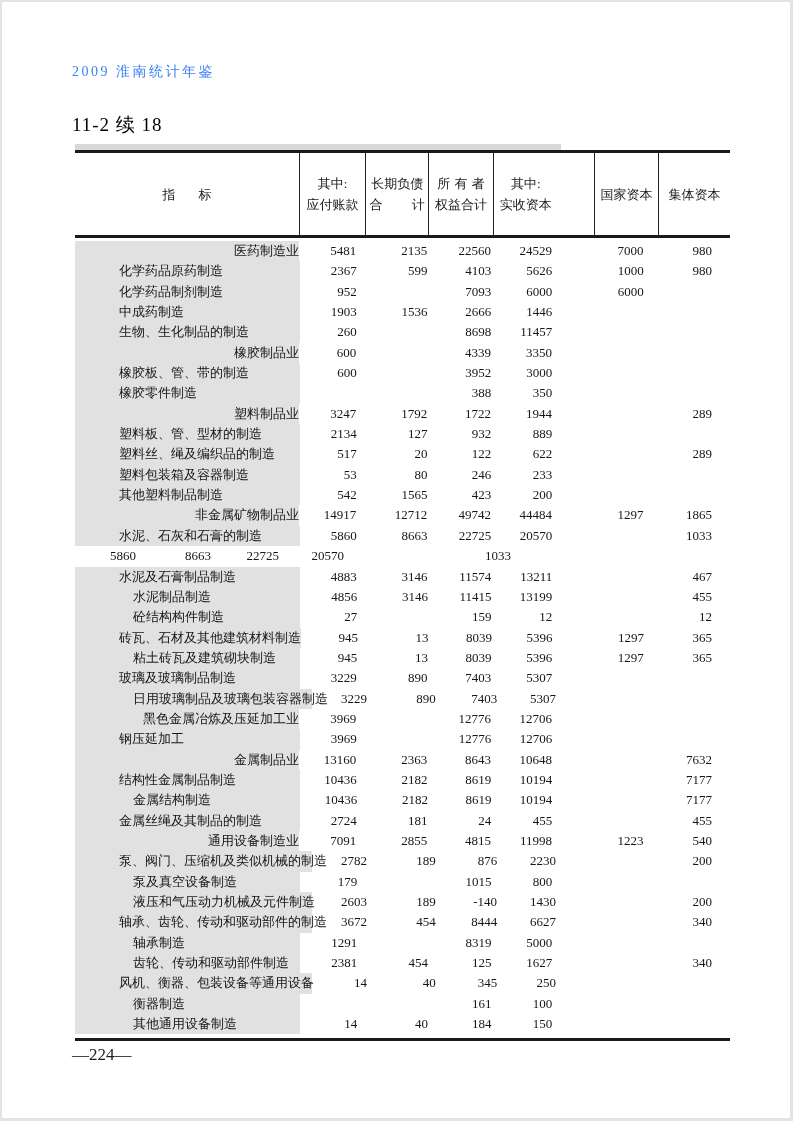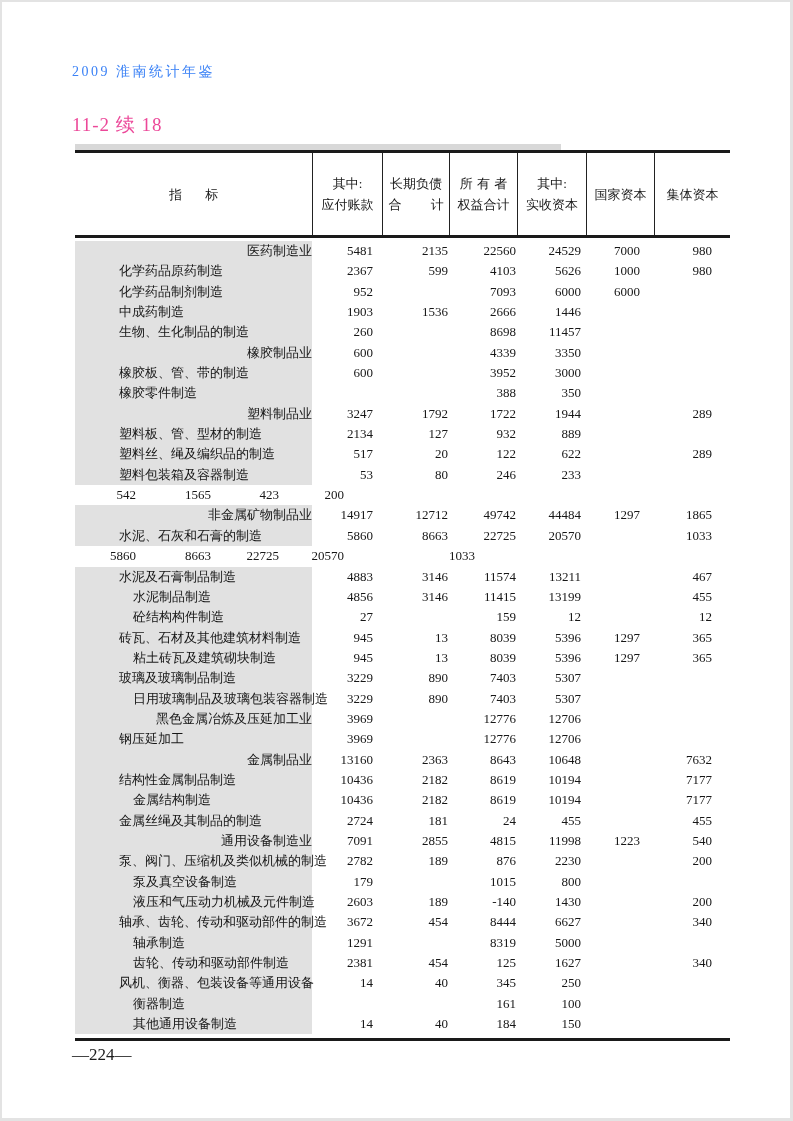--- a/index.html
+++ b/index.html
@@ -17,21 +17,21 @@
     border: 2px solid #e3e3e3;
     border-right-width: 3px;
     border-bottom-width: 3px;
   }
   .yearbook-title {
     position: absolute; left: 70px; top: 61px;
     font-size: 14px; letter-spacing: 2.5px; color: #3b82f6;
   }
   .table-title {
     position: absolute; left: 70px; top: 110px;
-    font-size: 19px; letter-spacing: 1px; color: #ec4899;
+    font-size: 19px; letter-spacing: 1px; color: #000000;
   }
   .gray-strip {
     position: absolute; left: 73px; top: 142px;
     width: 486px; height: 6px; background: #d8d8d8;
   }
   .stat-table {
     position: absolute; left: 73px; top: 148px;
     width: 655px;
     border-top: 3px solid #1a1a1a;
     border-bottom: 3px solid #1a1a1a;
@@ -46,21 +46,21 @@
     align-items: center; justify-content: center;
     line-height: 21px; text-align: center;
     color: #1a1a1a;
   }
   .hc.c2, .hc.c3, .hc.c4, .hc.c5, .hc.c6, .hc.c7 { border-left: 1.5px solid #222; }
   .c1 { width: 237px; }
   .c2 { width: 70px; }
   .c3 { width: 67px; }
   .c4 { width: 68px; }
   .c5 { width: 69px; }
-  .c6 { width: 68px; }
+  .c6 { width: 68px; margin-left: 36px; }
   .c7 { width: 76px; }
   .h-ind { word-spacing: 20px; }
   .h-heji { word-spacing: 26px; }
   .h-syz { word-spacing: 1px; }
   .tbody { width: 655px; }
   .trow { display: flex; height: 20.35px; line-height: 20.35px; }
   .trow:first-child { margin-top: 3px; }
   .trow:last-child { margin-bottom: 4px; }
   .cell { overflow: visible; white-space: nowrap; }
   .cell.c1 { background: #e1e1e1; }
@@ -221,20 +221,21 @@
         <div class="trow">
           <div class="cell c1 indent1">塑料包装箱及容器制造</div>
           <div class="cell num c2">53</div>
           <div class="cell num c3">80</div>
           <div class="cell num c4">246</div>
           <div class="cell num c5">233</div>
           <div class="cell num c6"></div>
           <div class="cell num c7"></div>
         </div>
         <div class="trow">
+          <div class="cell c1 indent1">其他塑料制品制造</div>
           <div class="cell num c2">542</div>
           <div class="cell num c3">1565</div>
           <div class="cell num c4">423</div>
           <div class="cell num c5">200</div>
           <div class="cell num c6"></div>
           <div class="cell num c7"></div>
         </div>
         <div class="trow">
           <div class="cell c1 indent0">非金属矿物制品业</div>
           <div class="cell num c2">14917</div>

